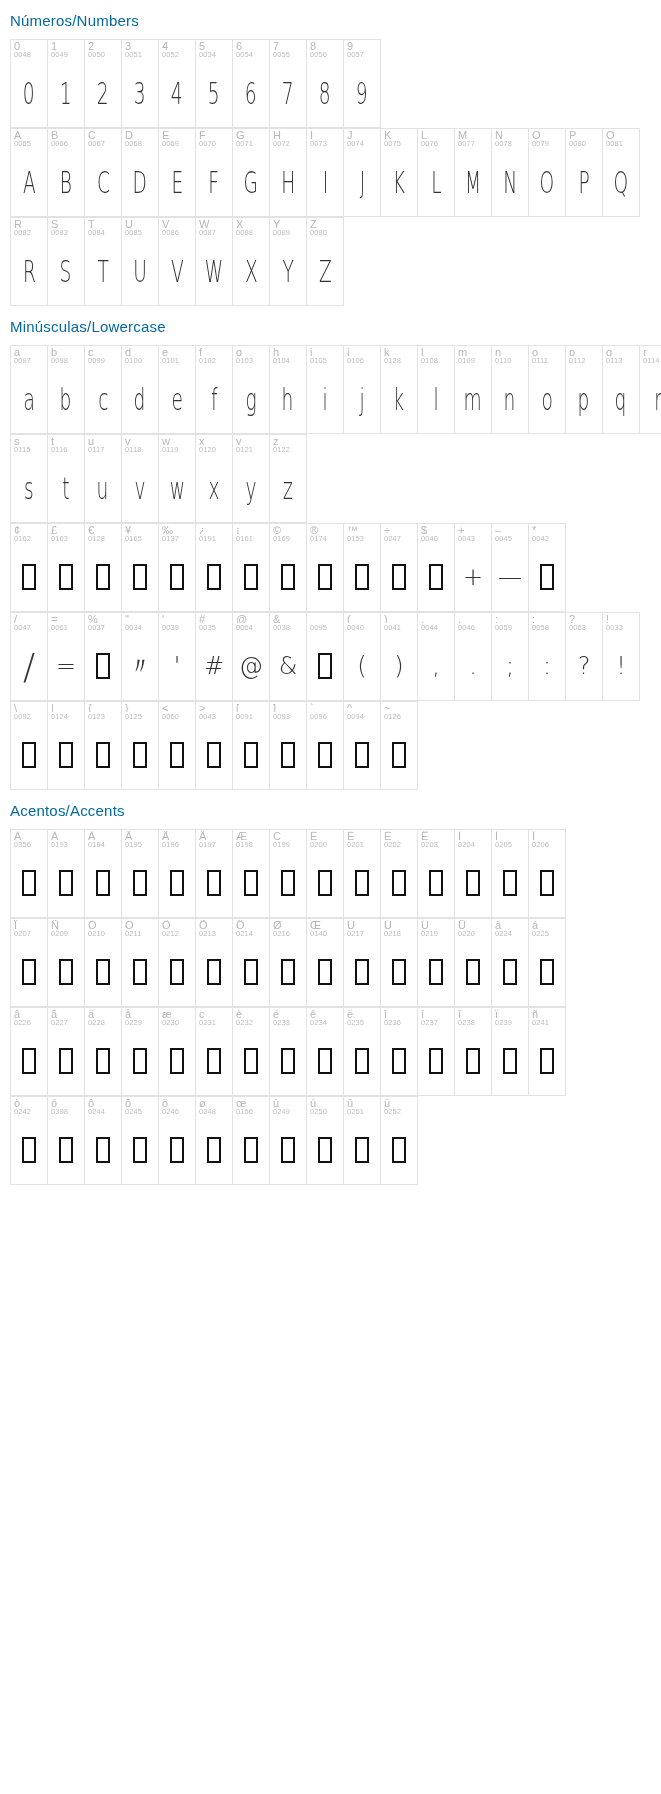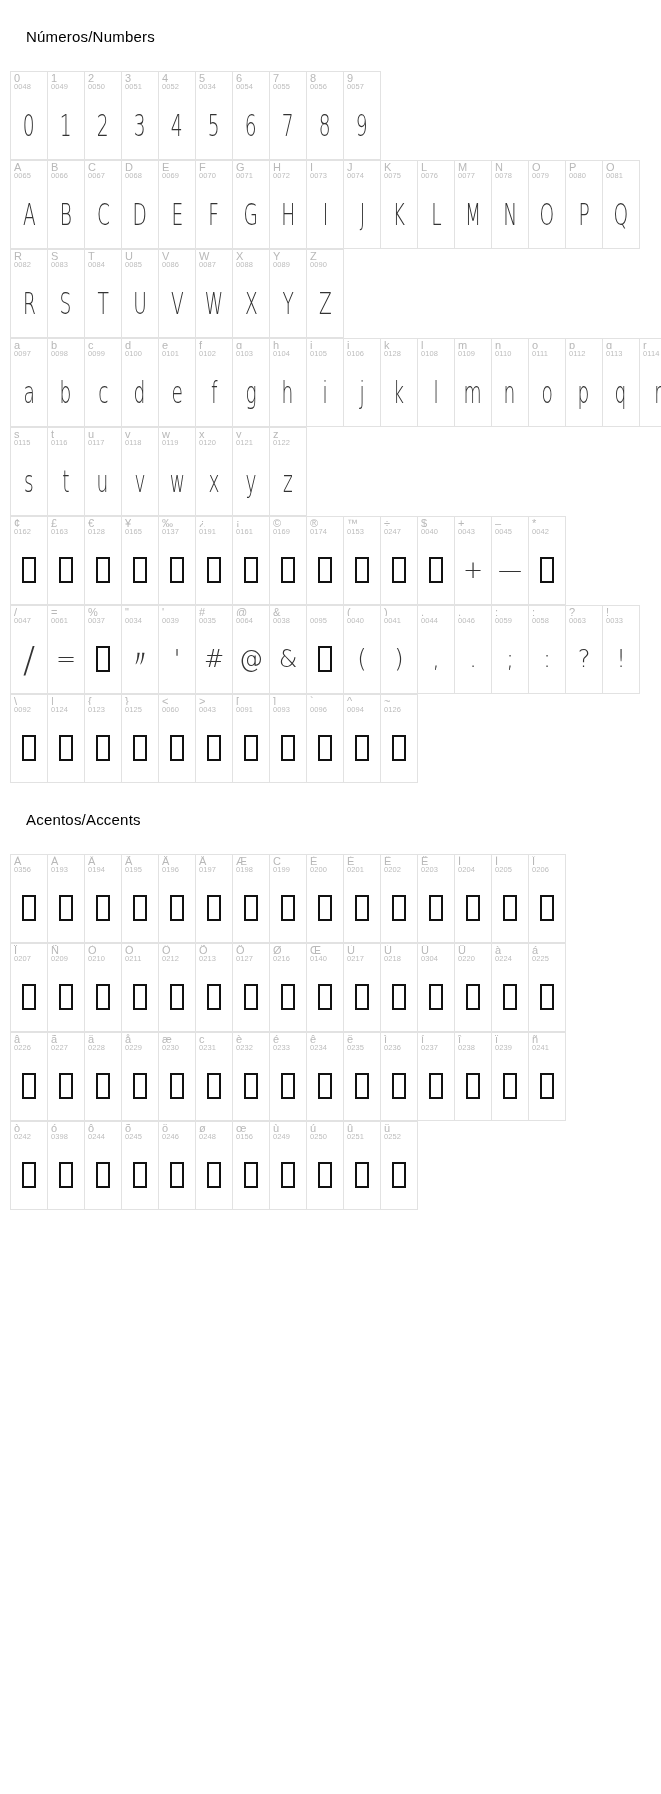--- a/index.html
+++ b/index.html
@@ -16,23 +16,23 @@
   .page {
     width: 661px;
     box-sizing: border-box;
     padding: 0 0 20px 0;
   }
   .section {
     margin: 0 0 0 0;
   }
   .section-title {
     font-size: 15px;
-    color: #000000;
+    color: #0369a1;
     font-weight: normal;
-    margin: 16px;
+    margin: 0;
     padding: 12px 0 10px 10px;
     letter-spacing: 0.2px;
   }
   .grid {
     display: flex;
     flex-wrap: wrap;
     margin-left: 10px;
     border-left: 1px solid #e2e2e2;
     border-top: 1px solid #e2e2e2;
     width: max-content;
@@ -436,20 +436,21 @@
             <div class="ch">Z</div>
             <div class="code">0090</div>
           </div>
           <div class="big">
             <span class="thin">Z</span>
           </div>
         </div>
       </div>
     </div>
     <div class="section">
+      <div class="section-title">Minúsculas/Lowercase</div>
       <div class="grid">
         <div class="cell">
           <div class="head">
             <div class="ch">a</div>
             <div class="code">0097</div>
           </div>
           <div class="big">
             <span class="thin">a</span>
           </div>
         </div>
@@ -1267,21 +1268,21 @@
             <div class="ch">Õ</div>
             <div class="code">0213</div>
           </div>
           <div class="big">
             <span class="tofu"></span>
           </div>
         </div>
         <div class="cell">
           <div class="head">
             <div class="ch">Ö</div>
-            <div class="code">0127</div>
+            <div class="code">0214</div>
           </div>
           <div class="big">
             <span class="tofu"></span>
           </div>
         </div>
         <div class="cell">
           <div class="head">
             <div class="ch">Ø</div>
             <div class="code">0216</div>
           </div>
@@ -1312,21 +1313,21 @@
             <div class="ch">Ú</div>
             <div class="code">0218</div>
           </div>
           <div class="big">
             <span class="tofu"></span>
           </div>
         </div>
         <div class="cell">
           <div class="head">
             <div class="ch">Û</div>
-            <div class="code">0304</div>
+            <div class="code">0219</div>
           </div>
           <div class="big">
             <span class="tofu"></span>
           </div>
         </div>
         <div class="cell">
           <div class="head">
             <div class="ch">Ü</div>
             <div class="code">0220</div>
           </div>

